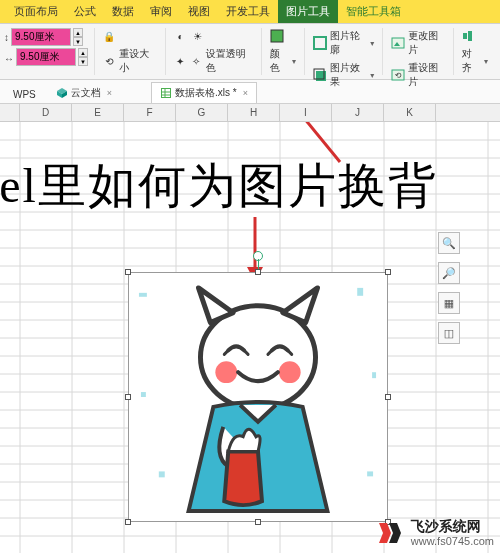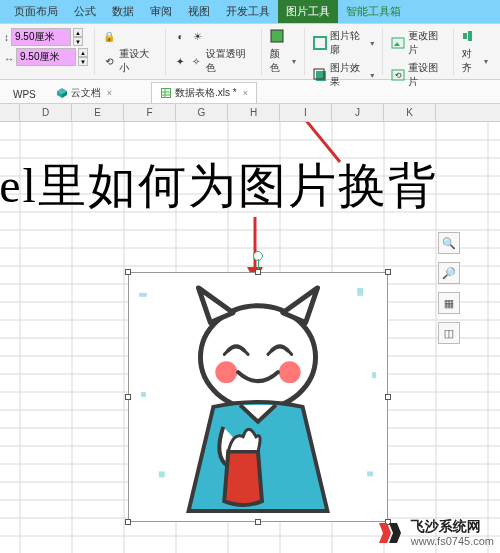--- a/index.html
+++ b/index.html
@@ -1,26 +1,26 @@
 <!DOCTYPE html>
 <html><head>
 <meta charset="utf-8">
 <style>
   * { margin: 0; padding: 0; box-sizing: border-box; font-family: "Microsoft YaHei", sans-serif; }
   body { width: 500px; height: 553px; overflow: hidden; background: #fff; position: relative; }
-  .menubar { display: flex; background: #7dd3fc; border-bottom: 1px solid #d0d0d0; height: 24px; padding-left: 6px; }
+  .menubar { display: flex; background: #fde047; border-bottom: 1px solid #d0d0d0; height: 24px; padding-left: 6px; }
   .menubar .tab { font-size: 11px; color: #333; padding: 4px 8px; cursor: pointer; }
   .menubar .tab.active { background: #2e7d32; color: #fff; }
   .menubar .tab.special { color: #2e7d32; }
   .ribbon { display: flex; background: #f5f5f5; border-bottom: 1px solid #d0d0d0; height: 56px; padding: 4px 4px; gap: 6px; }
   .rgroup { display: flex; flex-direction: column; gap: 2px; border-right: 1px solid #e0e0e0; padding-right: 6px; }
   .rgroup.nobord { border-right: none; }
   .sizerow { display: flex; align-items: center; gap: 2px; }
   .sizelabel { font-size: 10px; color: #444; }
-  .sizeinput { width: 60px; height: 18px; border: 1px solid #bbb; font-size: 10px; padding: 0 3px; background: #f0abfc; }
+  .sizeinput { width: 60px; height: 18px; border: 1px solid #bbb; font-size: 10px; padding: 0 3px; background: #ec4899; }
   .spin { width: 10px; height: 18px; display: flex; flex-direction: column; }
   .spin div { flex: 1; font-size: 6px; display: flex; align-items: center; justify-content: center; background: #eee; border: 1px solid #bbb; cursor: pointer; }
   .rbtn { display: flex; align-items: center; gap: 3px; font-size: 10px; color: #333; padding: 1px 2px; cursor: pointer; }
   .rbtn .ic { width: 14px; height: 14px; display: inline-flex; align-items: center; justify-content: center; }
   .dd { font-size: 8px; color: #666; margin-left: 1px; }
   .doctabs { display: flex; align-items: flex-end; height: 24px; border-bottom: 1px solid #d0d0d0; background: #fafafa; padding-left: 4px; gap: 2px; }
   .doctab { display: flex; align-items: center; gap: 3px; font-size: 10px; color: #333; padding: 3px 8px; border: 1px solid transparent; border-bottom: none; cursor: pointer; }
   .doctab.active { background: #fff; border-color: #ccc; margin-left: 28px; }
   .doctab .ic { width: 12px; height: 12px; }
   .doctab .x { font-size: 9px; color: #888; margin-left: 3px; cursor: pointer; }

